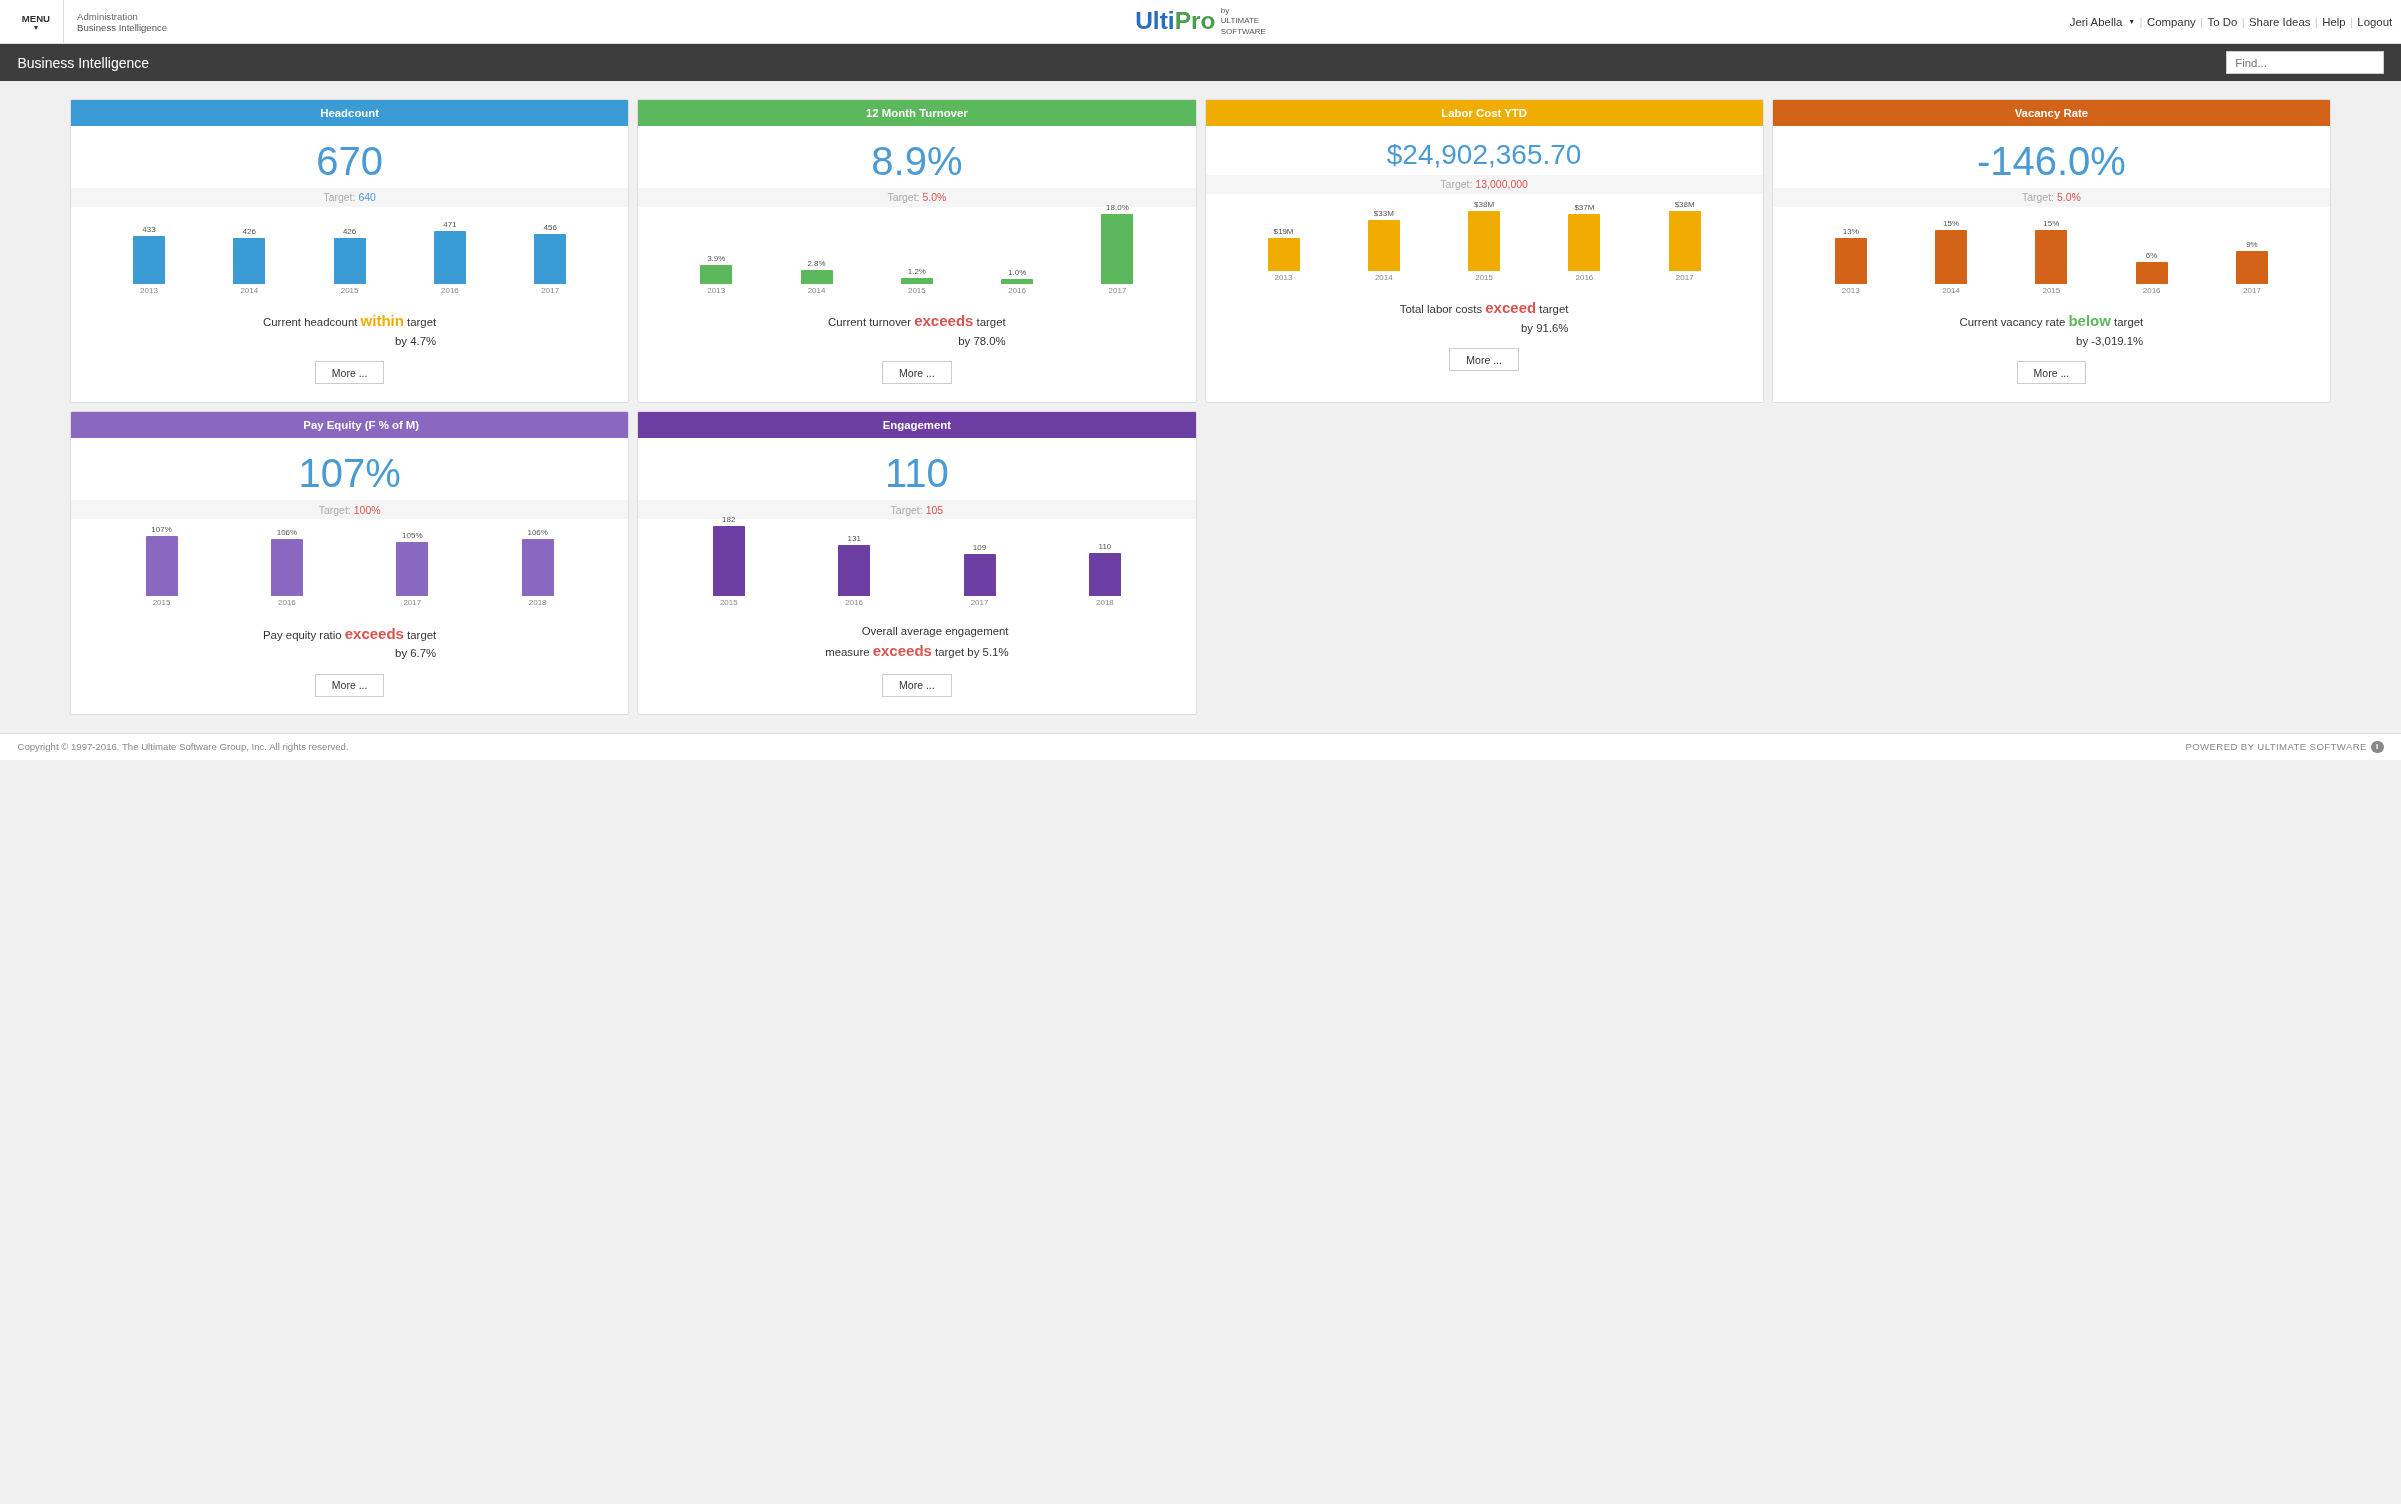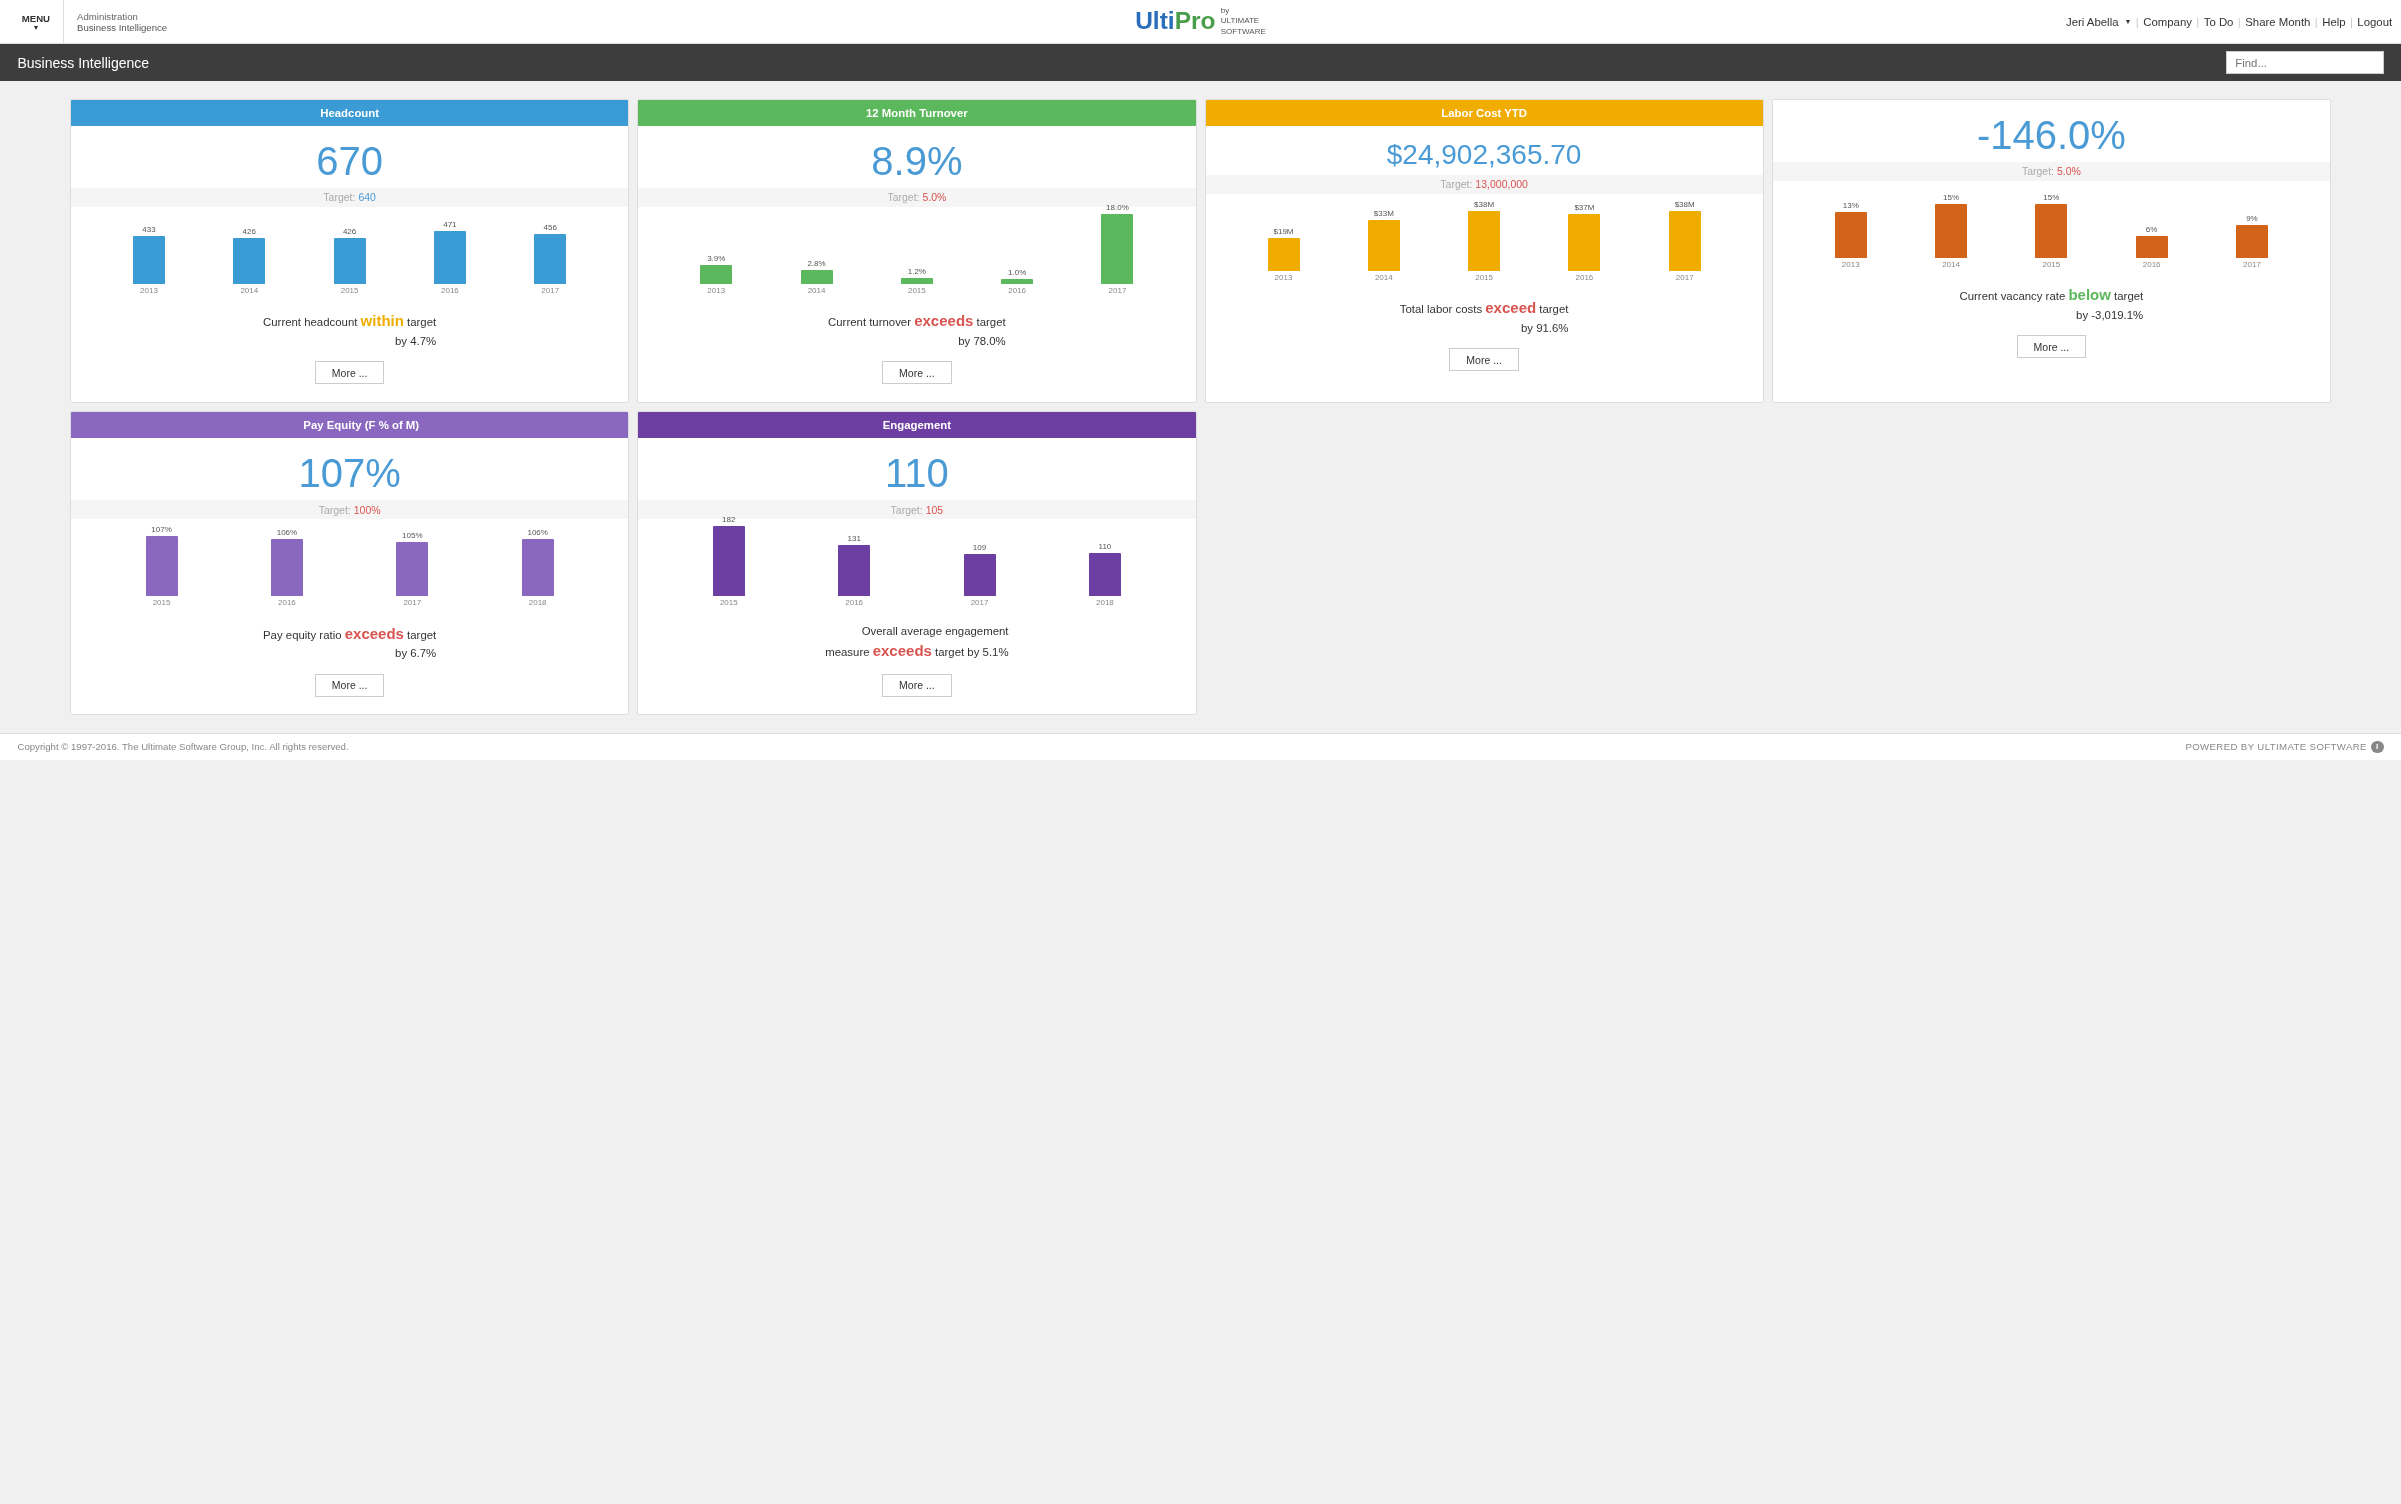--- a/index.html
+++ b/index.html
@@ -200,21 +200,21 @@
   <div class="nav-right">
     <div class="user-btn">
       <span>Jeri Abella</span>
       <span class="user-arrow">▼</span>
     </div>
     <span class="nav-separator">|</span>
     <a>Company</a>
     <span class="nav-separator">|</span>
     <a>To Do</a>
     <span class="nav-separator">|</span>
-    <a>Share Month</a>
+    <a>Share Ideas</a>
     <span class="nav-separator">|</span>
     <a>Help</a>
     <span class="nav-separator">|</span>
     <a>Logout</a>
   </div>
 </nav>
 
 <div class="sub-header">
   <span class="sub-header-title">Business Intelligence</span>
   <input class="find-input" placeholder="Find..." style="">
@@ -317,20 +317,21 @@
         <div class="bar-group">
       <span class="bar-label-top">$38M</span>
       <div class="bar" style="width:32px;height:60px;background:#f0ad00;"></div>
       <span class="bar-label-bottom">2017</span>
     </div>
       </div>
       <div class="card-desc">Total labor costs <span class="exceeds">exceed</span> target<br>by 91.6%</div>
       <button class="more-btn">More ...</button>
     </div>
     <div class="card">
+      <div class="card-header orange">Vacancy Rate</div>
       <div class="card-value" style="font-size: 40px;">-146.0%</div>
       <div class="card-target">Target: <span style="color:#d9534f">5.0%</span></div>
       <div class="chart-area">
         <div class="bar-group">
       <span class="bar-label-top">13%</span>
       <div class="bar" style="width:32px;height:46px;background:#d4631a;"></div>
       <span class="bar-label-bottom">2013</span>
     </div>
         <div class="bar-group">
       <span class="bar-label-top">15%</span>

